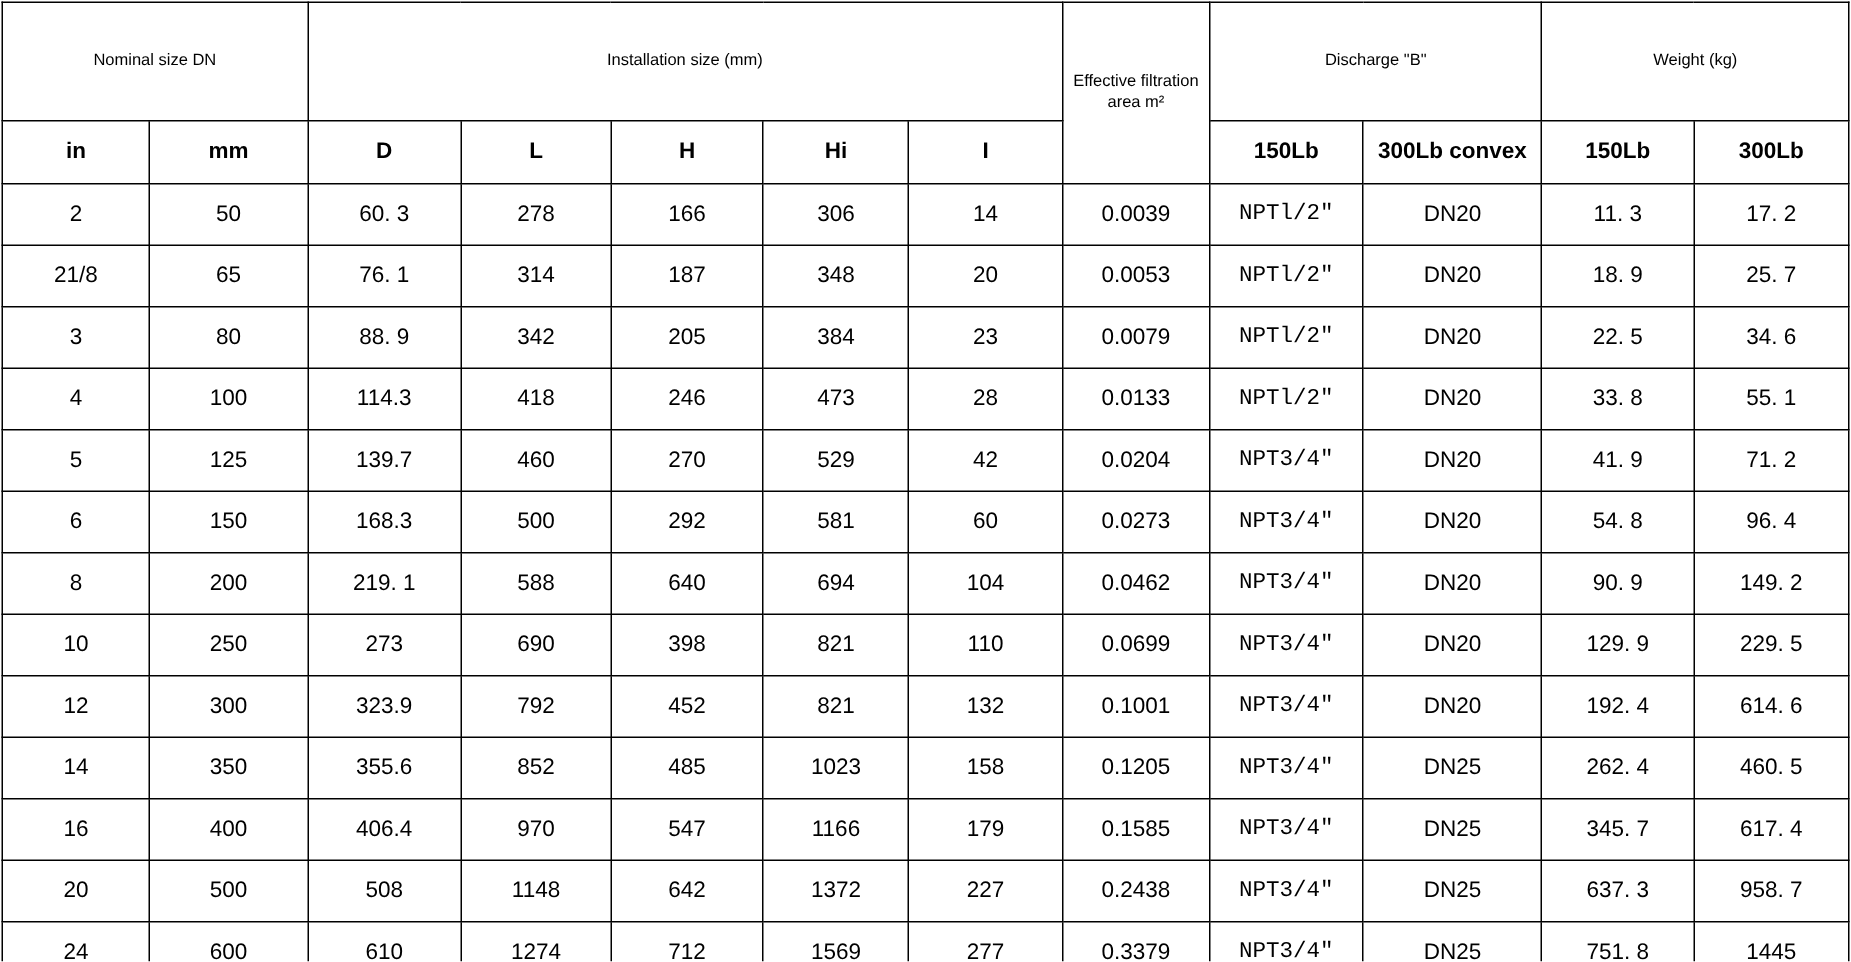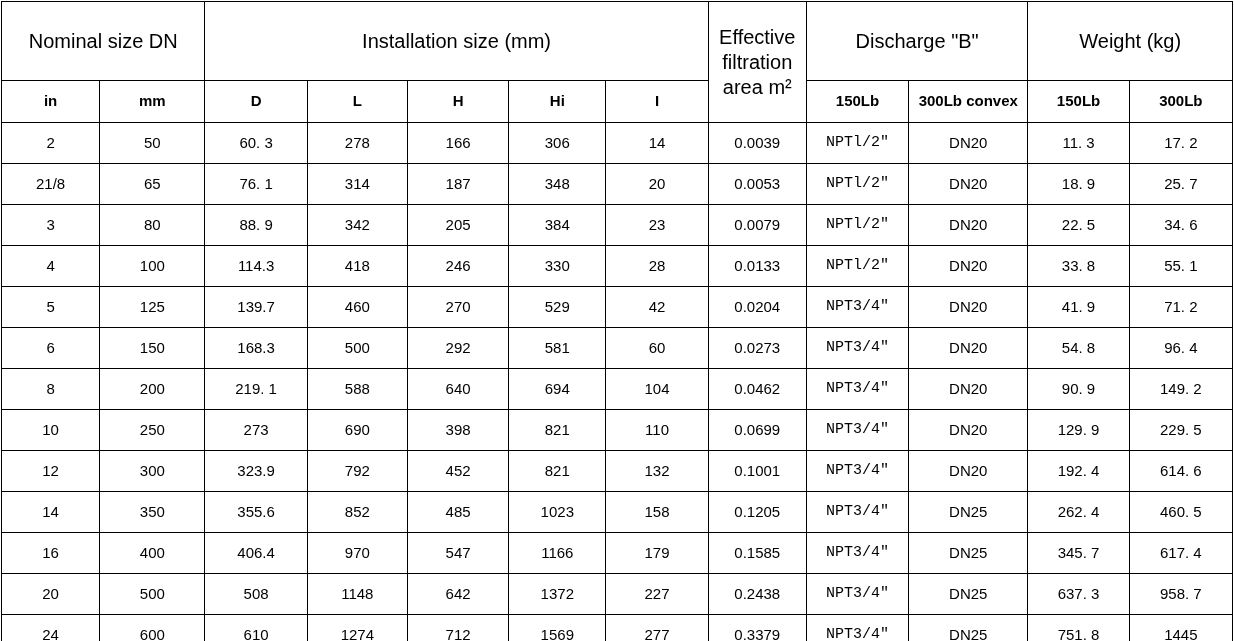--- a/index.html
+++ b/index.html
@@ -31,21 +31,21 @@
     text-align: center;
     vertical-align: middle;
     font-weight: normal;
     font-size: 15px;
     padding: 0;
     line-height: 1.25;
     color: #000000;
   }
   table.spec thead th.grp {
     height: 78px;
-    font-size: 20px;
+    font-size: 11px;
   }
   table.spec thead th.sub {
     height: 41px;
     font-size: 15px;
     font-weight: bold;
   }
   table.spec tbody td {
     height: 40px;
     font-size: 15px;
   }
@@ -149,21 +149,21 @@
         <td>DN20</td>
         <td>22. 5</td>
         <td>34. 6</td>
       </tr>
       <tr>
         <td>4</td>
         <td>100</td>
         <td>114.3</td>
         <td>418</td>
         <td>246</td>
-        <td>330</td>
+        <td>473</td>
         <td>28</td>
         <td>0.0133</td>
         <td class="nowrap">NPTl/2″</td>
         <td>DN20</td>
         <td>33. 8</td>
         <td>55. 1</td>
       </tr>
       <tr>
         <td>5</td>
         <td>125</td>

